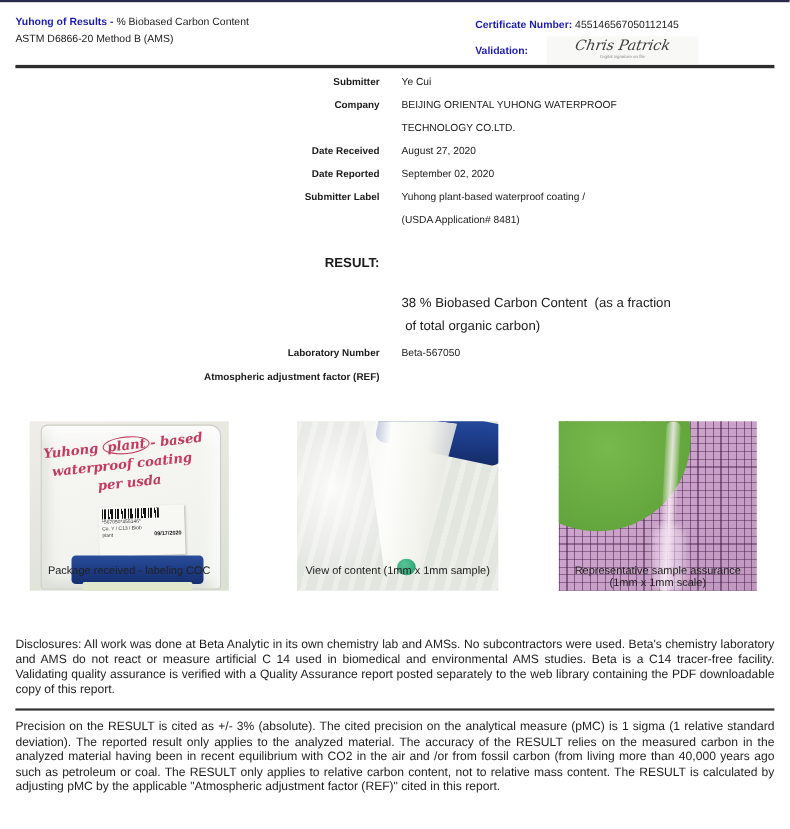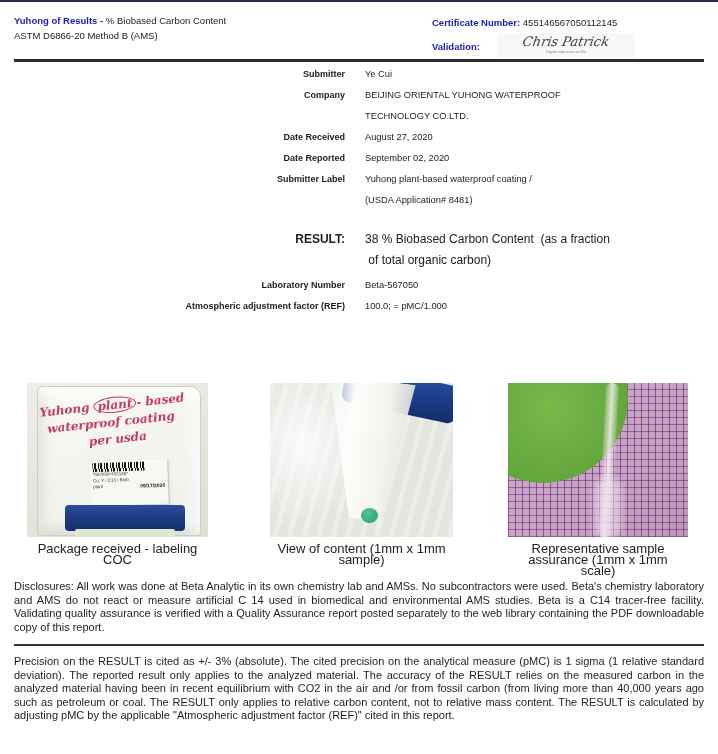--- a/index.html
+++ b/index.html
@@ -36,21 +36,21 @@
   .summary{position:absolute;left:14px;top:64px;width:690px;}
   .row{display:flex;align-items:flex-start;}
   .row-label{
     width:331px;text-align:right;font-weight:bold;font-size:9px;line-height:21px;
   }
   .row-value{
     margin-left:20px;width:330px;font-size:9.3px;line-height:21px;white-space:pre-line;
   }
   .result-row{margin-top:18px;}
   .result-row .row-label{font-size:12px;line-height:21px;}
-  .result-row .row-value{font-size:12px;line-height:21px;}
+  .result-row .row-value{font-size:12px;line-height:21px;margin-top:36px;}
   .analysis-block{margin-top:4px;}
 
   
   .photo{position:absolute;top:383px;height:154px;overflow:hidden;}
   .photo1{left:27px;width:181px;background:linear-gradient(160deg,#efede9 0%,#e4e5dc 55%,#d9e1d2 100%);}
   .photo2{left:270px;width:183px;
     background:
       radial-gradient(90px 120px at 18% 40%, rgba(255,255,255,.85), rgba(255,255,255,0) 70%),
       repeating-linear-gradient(105deg, rgba(255,255,255,.35) 0 5px, rgba(255,255,255,0) 5px 14px),
       #e3e5df;}
@@ -127,21 +127,21 @@
     background:linear-gradient(90deg,rgba(255,255,255,.15),rgba(255,242,250,.8) 50%,rgba(255,255,255,.15));
     transform:rotate(3deg);
   }
   .tube3-blur{
     position:absolute;left:86px;top:95px;width:28px;height:60px;
     background:rgba(244,228,244,.55);filter:blur(3px);border-radius:10px;
   }
 
   
   .caption{
-    position:absolute;top:543px;font-size:13px;line-height:11px;color:#222;text-align:center;
+    position:absolute;top:514px;font-size:10px;line-height:11px;color:#222;text-align:center;
   }
   .cap1{left:27px;width:181px;}
   .cap2{left:270px;width:183px;}
   .cap3{left:513px;width:170px;}
 
   
   .para{
     position:absolute;left:14px;width:690px;margin:0;
     font-size:11px;line-height:13.6px;text-align:justify;color:#1e1e1e;
   }
@@ -203,21 +203,20 @@
 &nbsp;of total organic carbon)</div>
   </div>
 
   <div class="analysis-block">
     <div class="row">
       <div class="row-label">Laboratory Number</div>
       <div class="row-value">Beta-567050</div>
     </div>
     <div class="row">
       <div class="row-label">Atmospheric adjustment factor (REF)</div>
-      <div class="row-value">100.0; = pMC/1.000</div>
     </div>
   </div>
 </div>
 
 <div class="photo photo1">
   <div class="bag"></div>
   <div class="handwriting">
     <div><span>Yuhong</span> <span class="circled">plant</span><span>- based</span></div>
     <div class="hw-line2">waterproof coating</div>
     <div class="hw-line3">per usda</div>

